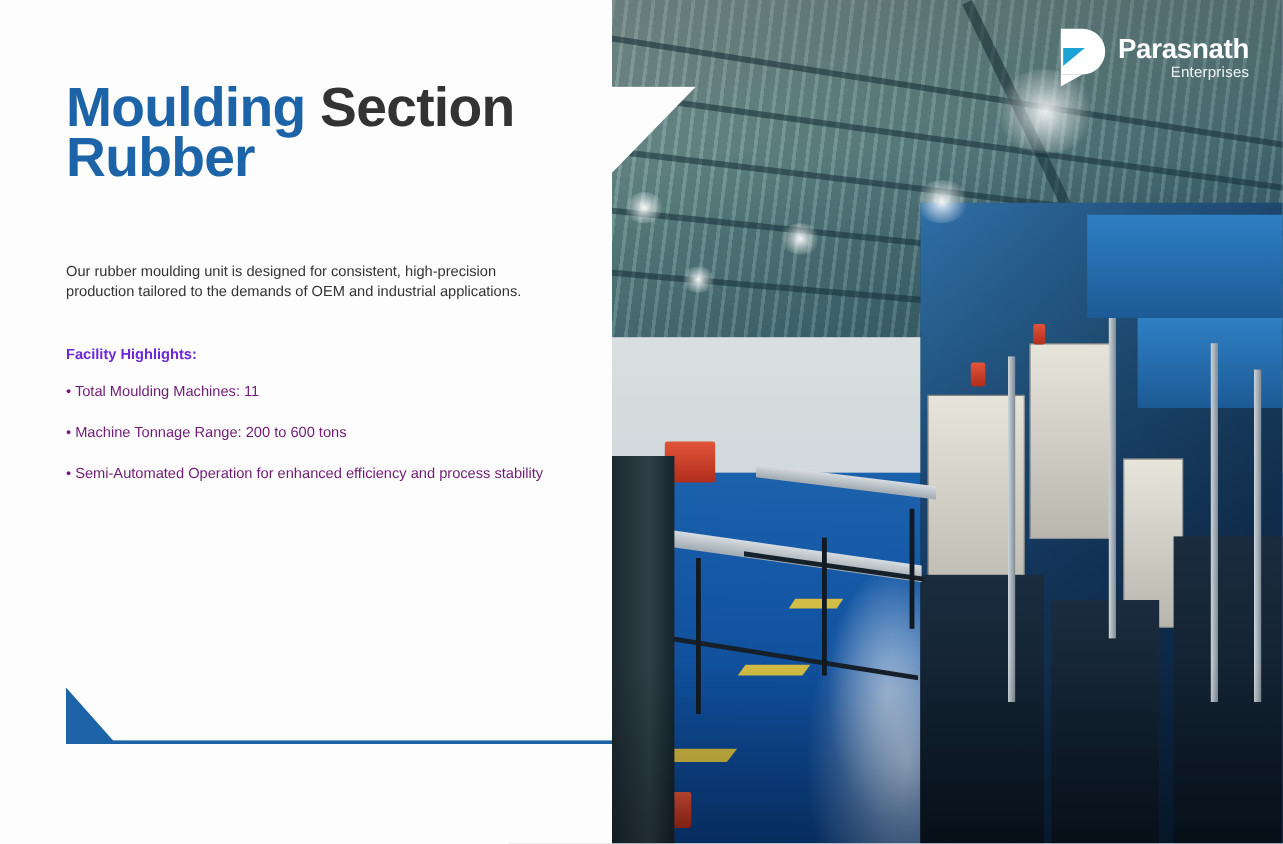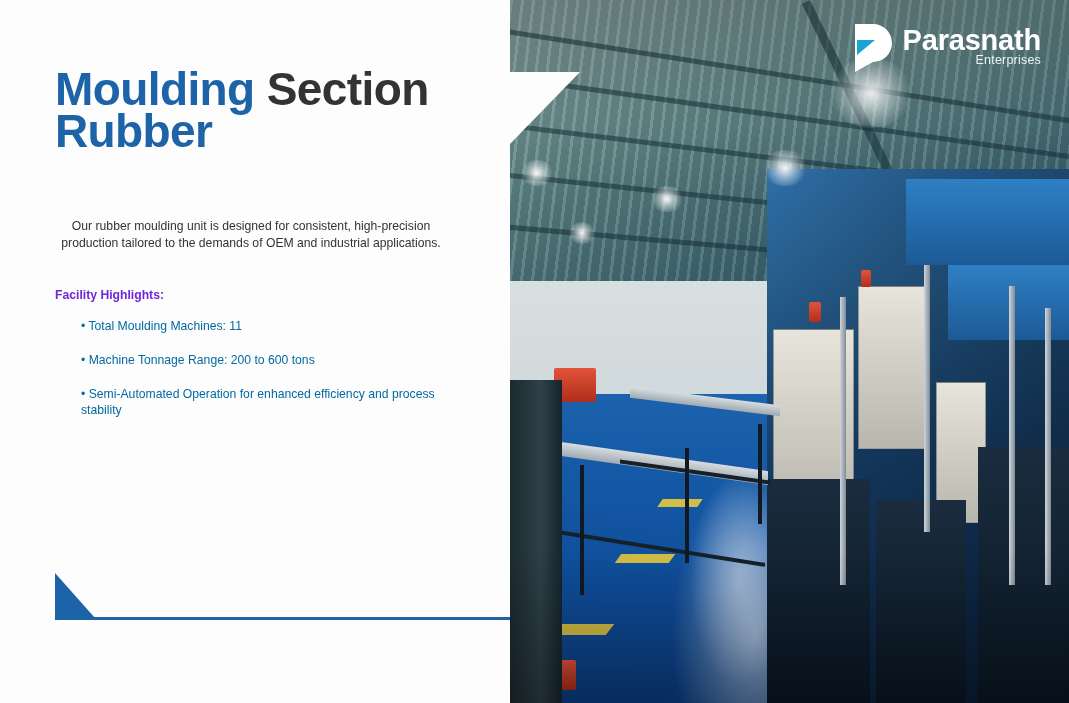--- a/index.html
+++ b/index.html
@@ -57,44 +57,42 @@
   }
 
   #intro-paragraph {
     position: absolute;
     left: 55px;
     top: 218px;
     width: 392px;
     font-size: 12.2px;
     line-height: 16.5px;
     color: #333333;
-    text-align: center;
   }
 
   #highlights-label {
     position: absolute;
     left: 55px;
     top: 288px;
     font-size: 12.2px;
     font-weight: 700;
     color: #6d28d9;
   }
 
   #bullets {
     position: absolute;
     left: 55px;
     top: 318px;
     width: 412px;
   }
   .bullet {
     font-size: 12.2px;
     line-height: 16.8px;
-    color: #0369a1;
+    color: #701a75;
     margin-bottom: 17px;
-    margin-left: 26px;
   }
 
   
   #corner-triangle {
     position: absolute;
     left: 55px;
     top: 573px;
     width: 40px;
     height: 45px;
     background: #1c63a8;
@@ -240,21 +238,21 @@
     align-items: center;
     gap: 10px;
   }
   #logo-mark {
     width: 42px; height: 50px;
     position: relative;
   }
   #logo-wordmark { text-align: right; }
   #logo-name {
     color: #ffffff;
-    font-size: 29px;
+    font-size: 23px;
     font-weight: 700;
     line-height: 26px;
     letter-spacing: -0.2px;
   }
   #logo-sub {
     color: #f0f4f7;
     font-size: 12.5px;
     line-height: 14px;
     letter-spacing: 0.2px;
   }

